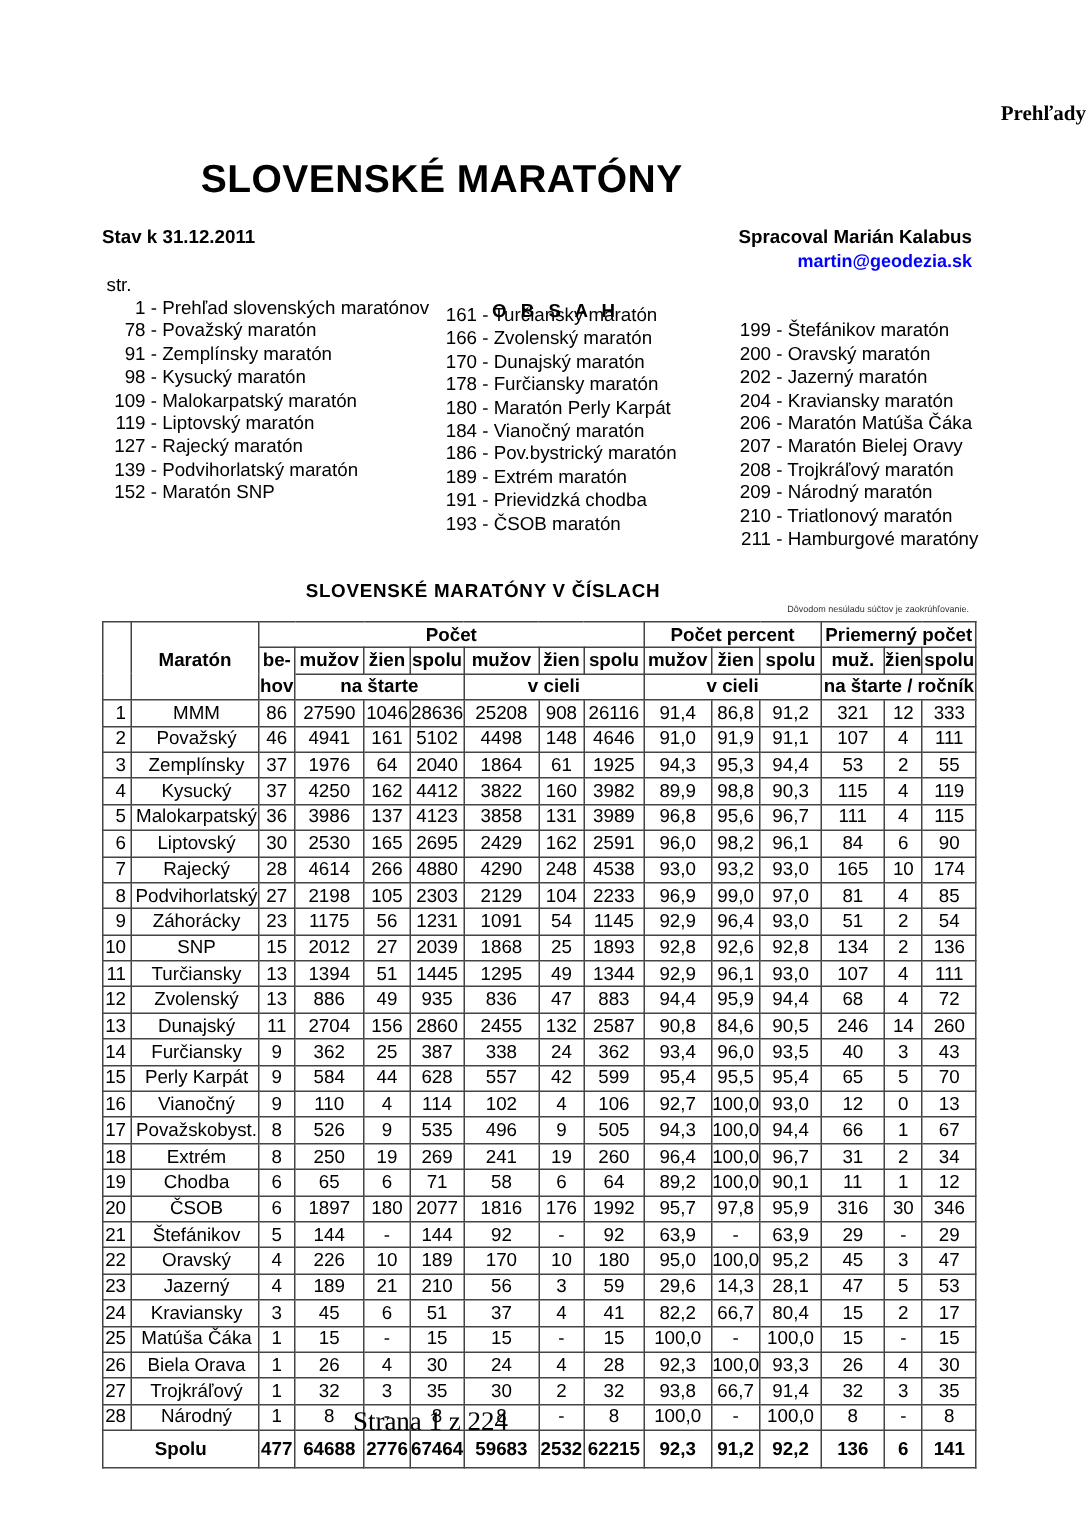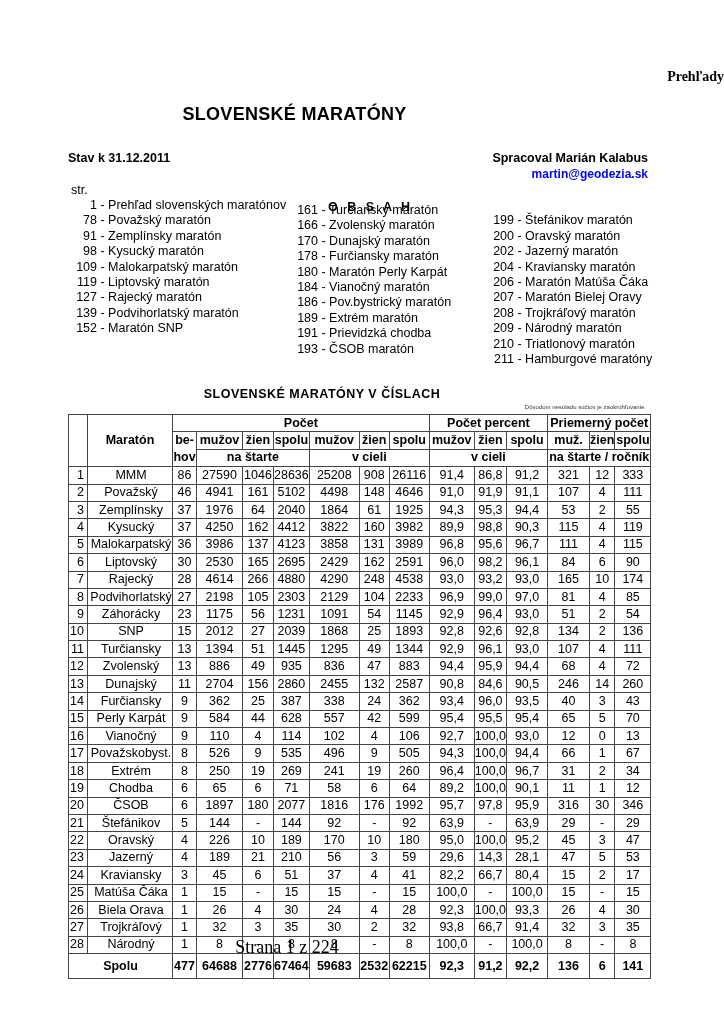--- a/index.html
+++ b/index.html
@@ -1,20 +1,20 @@
 <!DOCTYPE html>
 <html><head>
 <meta charset="utf-8">
 <style>
   html,body{margin:0;padding:0;background:#fff;}
   body{width:724px;height:1024px;position:relative;overflow:hidden;font-family:"Liberation Sans",sans-serif;color:#000;}
   .abs{position:absolute;}
   .serif{font-family:"Liberation Serif",serif;}
   #section{left:0;width:724px;top:69px;text-align:right;font-size:14px;font-weight:bold;}
-  #title{left:0;width:589px;top:104px;text-align:center;font-size:18px;font-weight:bold;letter-spacing:0.3px;}
+  #title{left:0;width:589px;top:104px;text-align:center;font-size:26px;font-weight:bold;letter-spacing:0.3px;}
   #stav{left:68px;top:151px;font-size:12.5px;font-weight:bold;}
   #author{right:76px;top:151px;font-size:12.5px;font-weight:bold;text-align:right;}
   #email{right:76px;top:167px;font-size:12px;font-weight:bold;color:#0000ff;text-decoration:none;}
   #str{left:71px;top:183px;font-size:12.5px;}
   #obsah{left:328px;top:183px;font-size:12.5px;font-weight:bold;letter-spacing:3px;margin-top:17px;}
   .toc{font-size:12.5px;line-height:15.4px;}
   .toc div{white-space:nowrap;}
   #toc1{left:67px;top:198px;}
   #toc2{left:294px;top:203px;}
   #toc3{left:490px;top:213.4px;}

